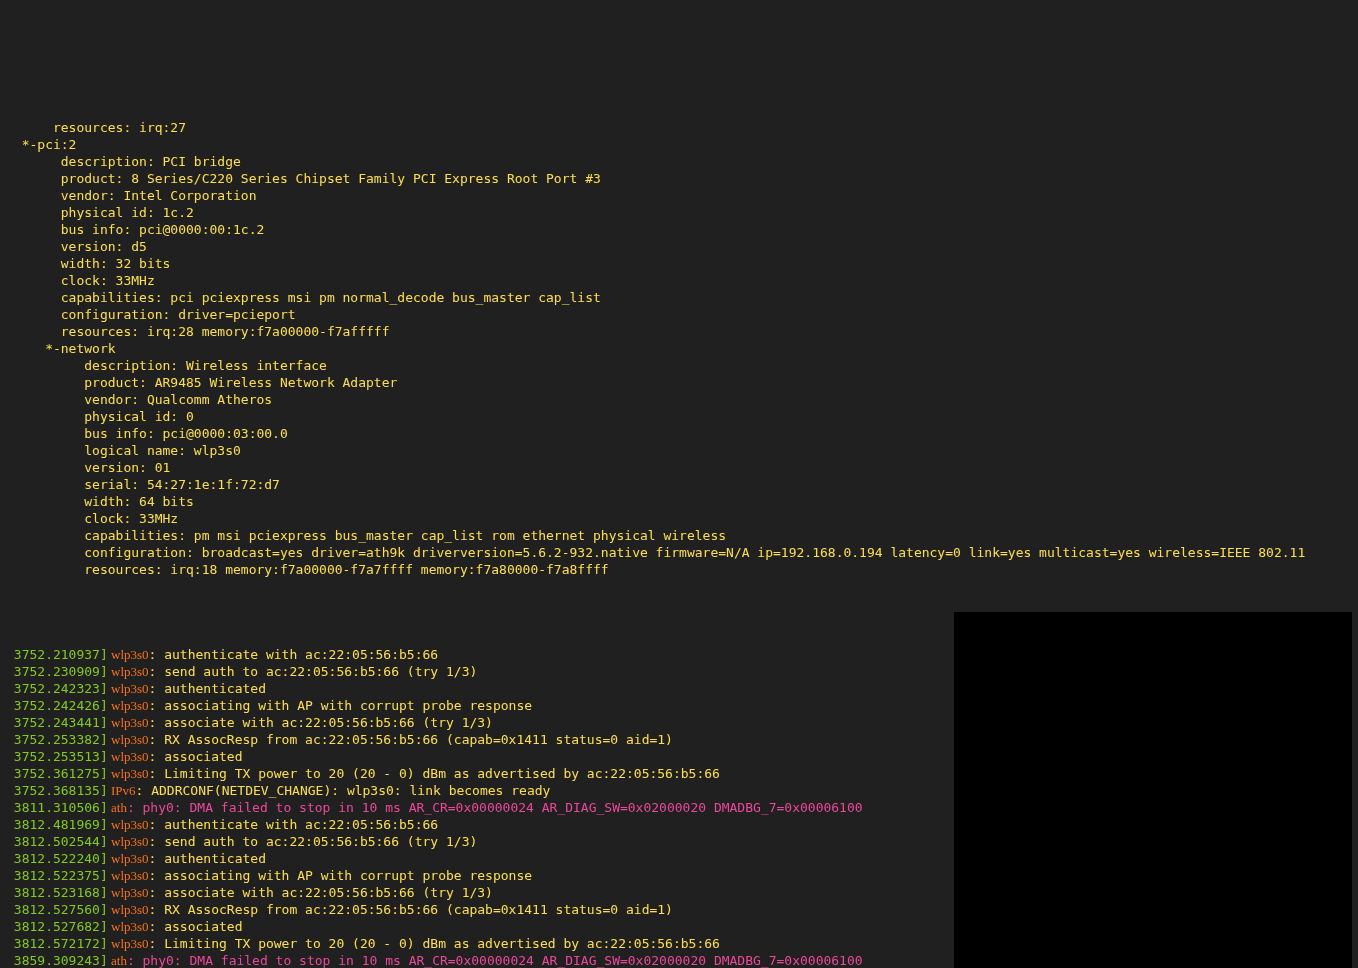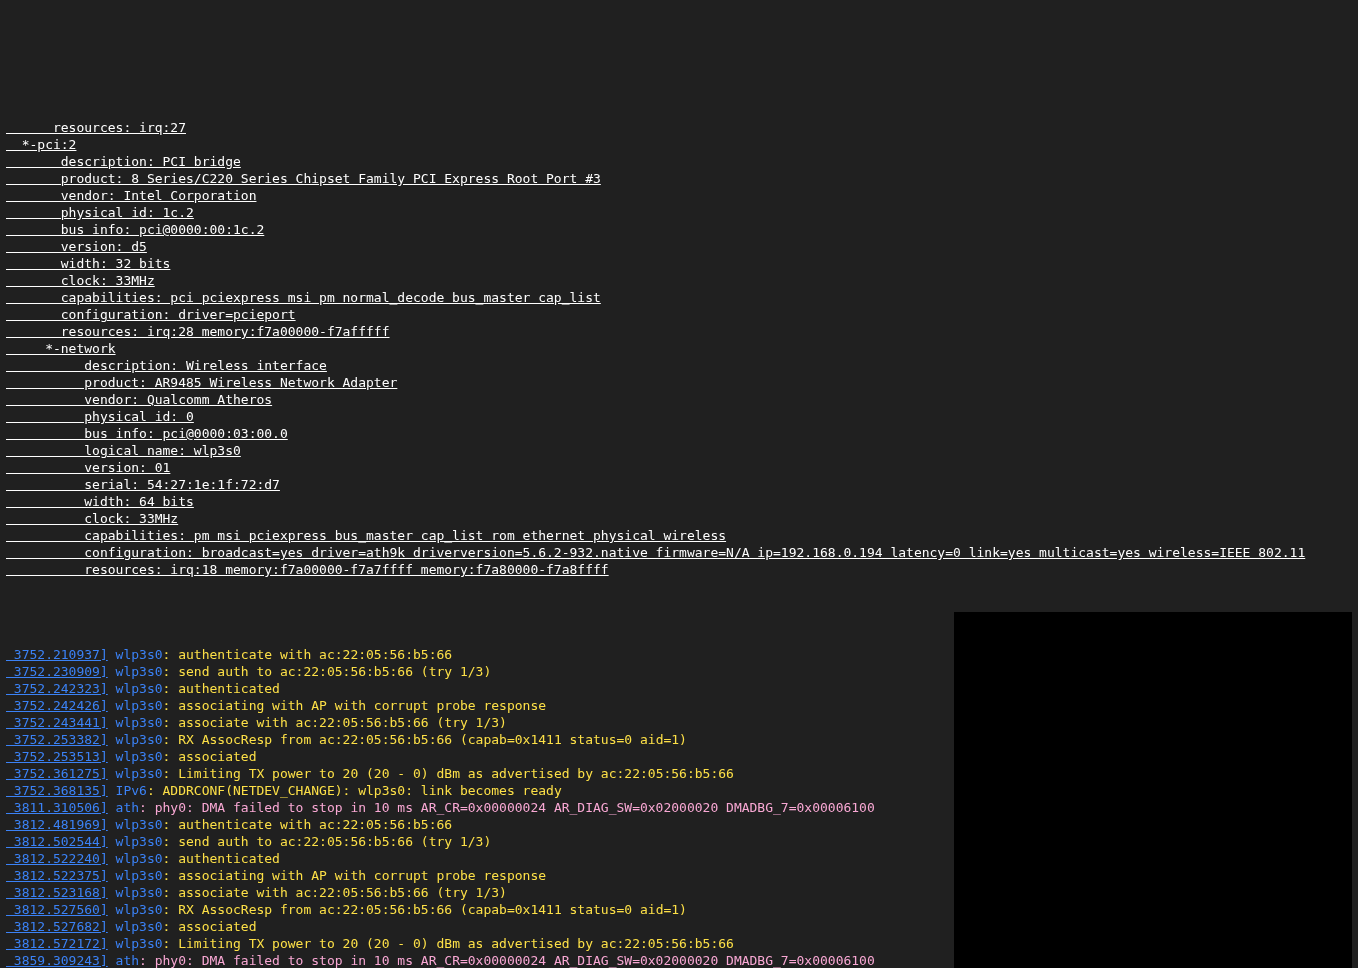--- a/index.html
+++ b/index.html
@@ -12,41 +12,40 @@
     line-height: 17px;
     width: 1358px;
     height: 968px;
     overflow: hidden;
     white-space: pre;
   }
   .terminal {
     padding: 0 6px;
   }
   .lshw-line {
-    color: #ffffff;
-    text-decoration: underline;
+    color: #fde047;
   }
   .dmesg-area {
     position: relative;
   }
   .dmesg-line {
     display: flex;
   }
   .ts {
-    color: #3b82f6; 
-    text-decoration: underline;
+    color: #84cc16; 
   }
   .iface {
-    color: #3b82f6; 
+    color: #f97316; 
+    font-family: Liberation Serif, serif;
   }
   .msg-white {
     color: #fde047;
   }
   .msg-red {
-    color: #f9a8d4;
+    color: #ec4899;
     text-align: right;
   }
   
   .black-box {
     position: absolute;
     top: 0;
     right: 0;
     width: 398px;
     height: 100%;
     background: #000000;

